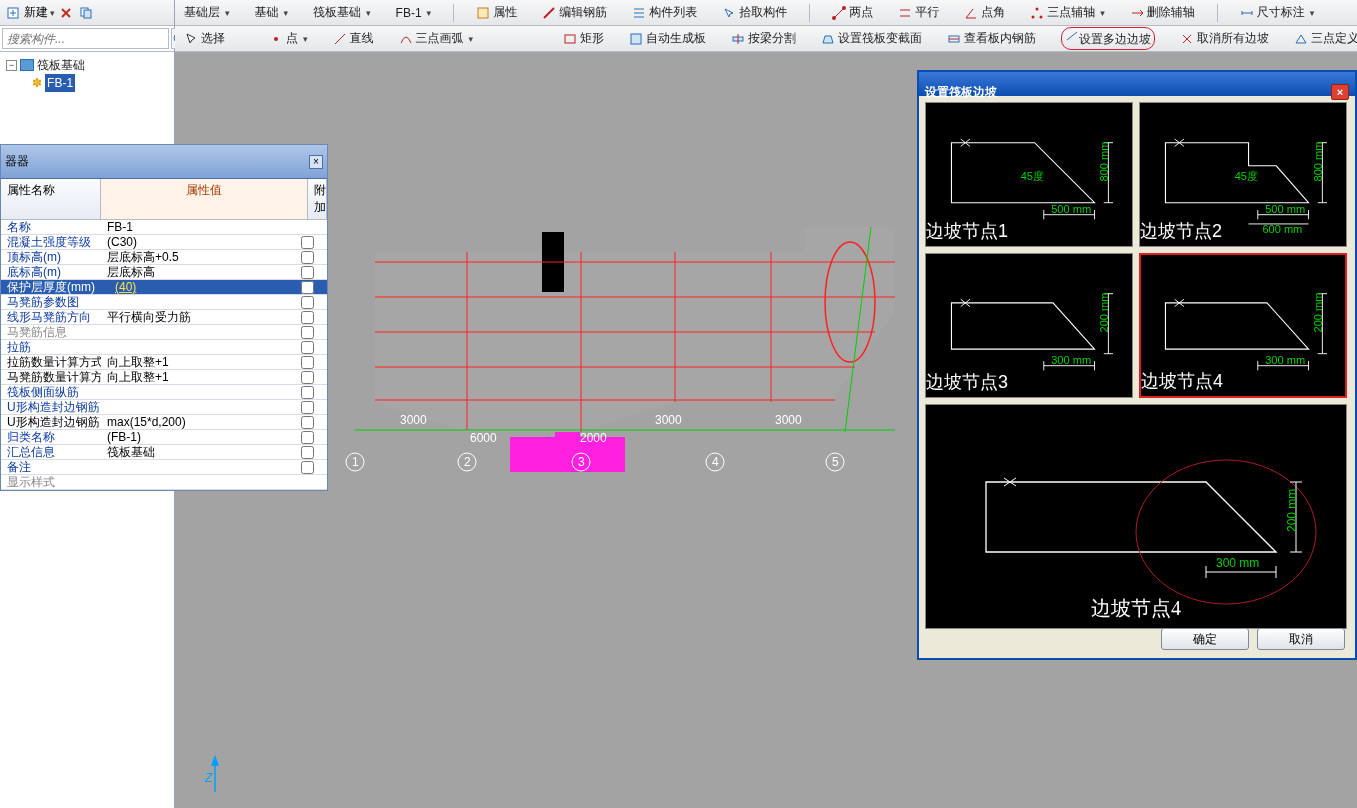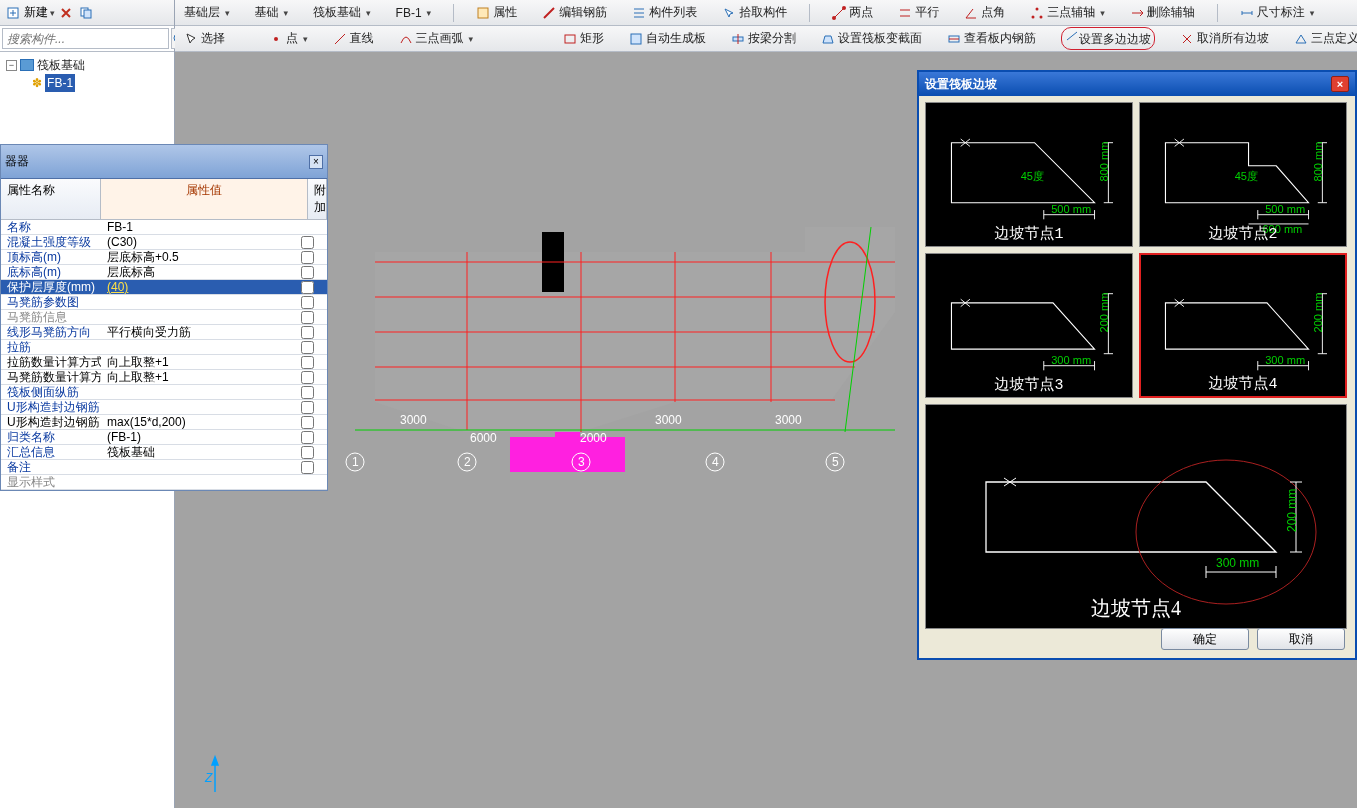--- a/index.html
+++ b/index.html
@@ -30,43 +30,43 @@
 
 .prop-panel { position:absolute; left:0; top:144px; width:328px; background:#f4f4f4; border:1px solid #6b88b5; z-index:5; }
 .prop-title { height:34px; background:linear-gradient(#afc6e8,#7fa3d6); border-bottom:1px solid #4e6fa6; color:#000; display:flex; align-items:center; padding:0 4px; justify-content:space-between; }
 .prop-close { width:14px; height:14px; background:#d7e3f4; border:1px solid #4e6fa6; text-align:center; line-height:12px; font-size:10px; cursor:pointer;}
 .prop-head { display:flex; background:linear-gradient(#fafbfd,#e7ecf4); border-bottom:1px solid #b5bcc7; }
 .prop-head div { padding:3px 6px; border-right:1px solid #b5bcc7; }
 .ph-name { width:100px; }
 .ph-val  { flex:1; text-align:center; color:#a53700; background:#fff3e8; }
 .ph-ext  { width:19px; text-align:center; }
 .prop-row { display:flex; border-bottom:1px solid #d8dde5; background:#fff; height:15px; align-items:center; }
-.prop-row.sel { background:#2a5db0; color:#fff; }
+.prop-row.sel { background:#2a5db0; color:#fff;gap:8px; }
 .prop-row .pn { width:100px; padding:0 6px; color:#0a3aa0; white-space:nowrap; overflow:hidden; }
 .prop-row .pn.bk { color:#000; }
 .prop-row.sel .pn { color:#fff; }
 .prop-row .pv { flex:1; padding:0 6px; color:#000; white-space:nowrap; overflow:hidden; }
 .prop-row.sel .pv, .prop-row.sel .pe input { color:#fde047;text-decoration:underline; }
 .prop-row .pe { width:40px; display:flex; justify-content:center; }
 .prop-row .pe input { width:13px; height:13px; }
 .prop-row.gray .pn { color:#888; }
 
 
 .canvas { position:absolute; left:175px; top:52px; right:0; bottom:0; background:#a3a3a3; }
 .canvas svg { position:absolute; inset:0; }
 
 
 .dialog { position:absolute; right:0; top:70px; width:440px; height:590px; background:#ece9d8; border:2px solid #0a4db0; z-index:10; }
-.dlg-title { height:22px; background:linear-gradient(#3a78d8,#0a4db0); color:#fff; font-weight:bold; display:flex; align-items:center; padding:12px 6px; justify-content:space-between; }
+.dlg-title { height:22px; background:linear-gradient(#3a78d8,#0a4db0); color:#fff; font-weight:bold; display:flex; align-items:flex-start; padding:12px 6px; justify-content:space-between; }
 .dlg-close { width:18px; height:16px; background:#e04030; border:1px solid #902018; color:#fff; text-align:center; line-height:14px; font-size:11px; cursor:pointer; border-radius:2px; }
 .dlg-body { padding:6px; }
 .thumb-grid { display:flex; flex-wrap:wrap; gap:6px; }
 .thumb { width:208px; height:145px; background:#000; border:1px solid #888; position:relative; display:flex; align-items:center; justify-content:center; cursor:pointer; }
 .thumb.sel { border:2px solid #e02020; }
-.thumb .cap { position:absolute; bottom:3px; left:0; right:0; text-align:center; color:#fff; font-family:Liberation Mono, monospace; font-size:15px; }
+.thumb .cap { position:absolute; bottom:3px; left:0; right:0; text-align:left; color:#fff; font-family:Liberation Sans, sans-serif; font-size:18px; }
 .preview { margin-top:6px; width:422px; height:225px; background:#000; border:1px solid #888; position:relative; display:flex; align-items:center; justify-content:center; }
 .preview .cap { position:absolute; bottom:6px; left:0; right:0; text-align:center; color:#fff; font-family:"SimSun"; font-size:20px; }
 .dlg-foot { position:absolute; bottom:8px; right:10px; display:flex; gap:8px; }
 .dlg-btn { width:88px; height:22px; background:linear-gradient(#fefefe,#e1e3e8); border:1px solid #7a8aa0; border-radius:3px; cursor:pointer; text-align:center; line-height:20px; }
 
 
 .mini { width:14px; height:14px; }
 </style>
 </head>
 <body>
@@ -384,30 +384,30 @@
           <input type="checkbox" style="">
         </div>
       </div>
       <div class="prop-row">
         <div class="pn">马凳筋参数图</div>
         <div class="pv"></div>
         <div class="pe">
           <input type="checkbox" style="">
         </div>
       </div>
+      <div class="prop-row">
+        <div class="pn">线形马凳筋方向</div>
+        <div class="pv">平行横向受力筋</div>
+        <div class="pe">
+          <input type="checkbox" style="">
+        </div>
+      </div>
       <div class="prop-row gray">
         <div class="pn">马凳筋信息</div>
         <div class="pv"></div>
-        <div class="pe">
-          <input type="checkbox" style="">
-        </div>
-      </div>
-      <div class="prop-row">
-        <div class="pn">线形马凳筋方向</div>
-        <div class="pv">平行横向受力筋</div>
         <div class="pe">
           <input type="checkbox" style="">
         </div>
       </div>
       <div class="prop-row">
         <div class="pn">拉筋</div>
         <div class="pv"></div>
         <div class="pe">
           <input type="checkbox" style="">
         </div>

